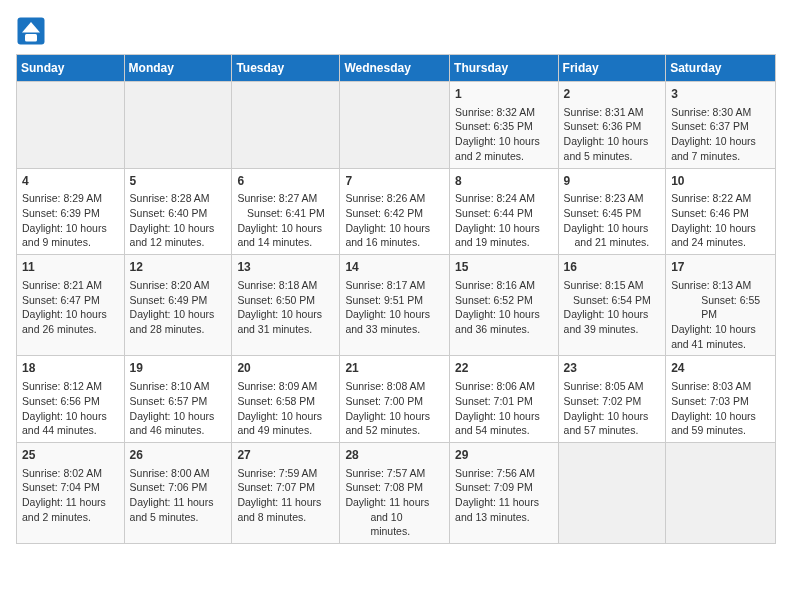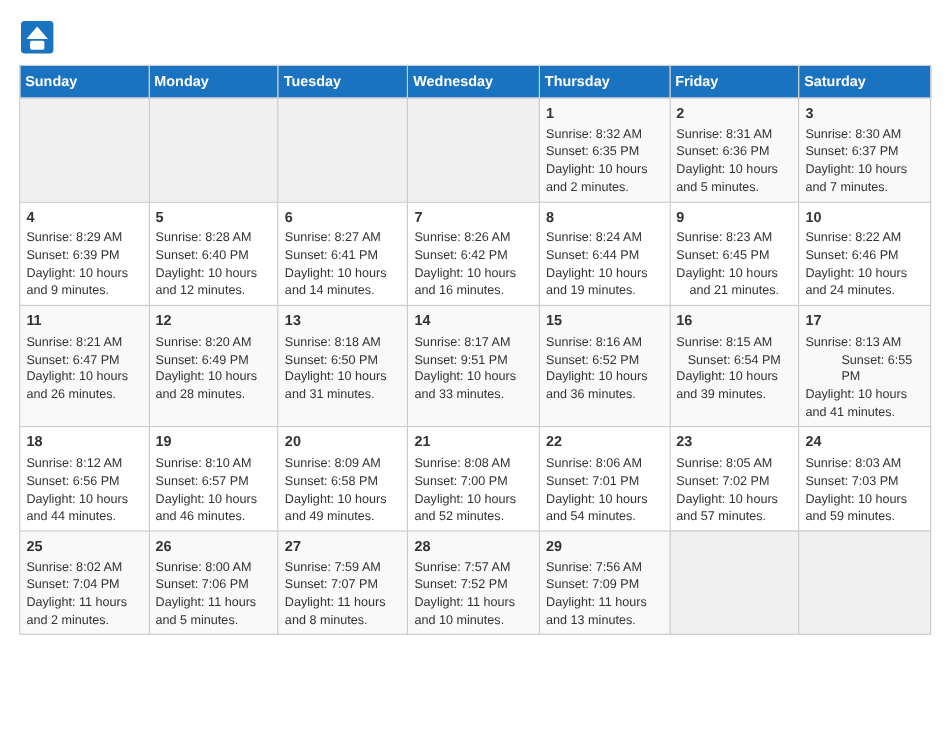--- a/index.html
+++ b/index.html
@@ -159,21 +159,21 @@
         <td>
           <span class="day-number">5</span>
           <span style="display: block;">Sunrise: 8:28 AM</span>
           <span style="display: block;">Sunset: 6:40 PM</span>
           <span style="display: block;">Daylight: 10 hours</span>
           <span style="display: block;">and 12 minutes.</span>
         </td>
         <td>
           <span class="day-number">6</span>
           <span style="display: block;">Sunrise: 8:27 AM</span>
-          <span style="display: block;">Sunset: 6:41 PM</span>
+          <span style="display: block; text-align: center;">Sunset: 6:41 PM</span>
           <span style="display: block;">Daylight: 10 hours</span>
           <span style="display: block;">and 14 minutes.</span>
         </td>
         <td>
           <span class="day-number">7</span>
           <span style="display: block;">Sunrise: 8:26 AM</span>
           <span style="display: block;">Sunset: 6:42 PM</span>
           <span style="display: block;">Daylight: 10 hours</span>
           <span style="display: block;">and 16 minutes.</span>
         </td>
@@ -319,23 +319,23 @@
         <td>
           <span class="day-number">27</span>
           <span style="display: block;">Sunrise: 7:59 AM</span>
           <span style="display: block;">Sunset: 7:07 PM</span>
           <span style="display: block;">Daylight: 11 hours</span>
           <span style="display: block;">and 8 minutes.</span>
         </td>
         <td>
           <span class="day-number">28</span>
           <span style="display: block;">Sunrise: 7:57 AM</span>
-          <span style="display: block;">Sunset: 7:52 PM</span>
-          <span style="display: block;">Daylight: 11 hours</span>
-          <span style="display: block;">and 10 minutes.</span>
+          <span style="display: block;">Sunset: 7:08 PM</span>
+          <span style="display: block;">Daylight: 11 hours</span>
+          <span style="display: block; margin-left: 25px;">and 10 minutes.</span>
         </td>
         <td>
           <span class="day-number">29</span>
           <span style="display: block;">Sunrise: 7:56 AM</span>
           <span style="display: block;">Sunset: 7:09 PM</span>
           <span style="display: block;">Daylight: 11 hours</span>
           <span style="display: block;">and 13 minutes.</span>
         </td>
         <td class="empty-cell"></td>
         <td class="empty-cell"></td>

